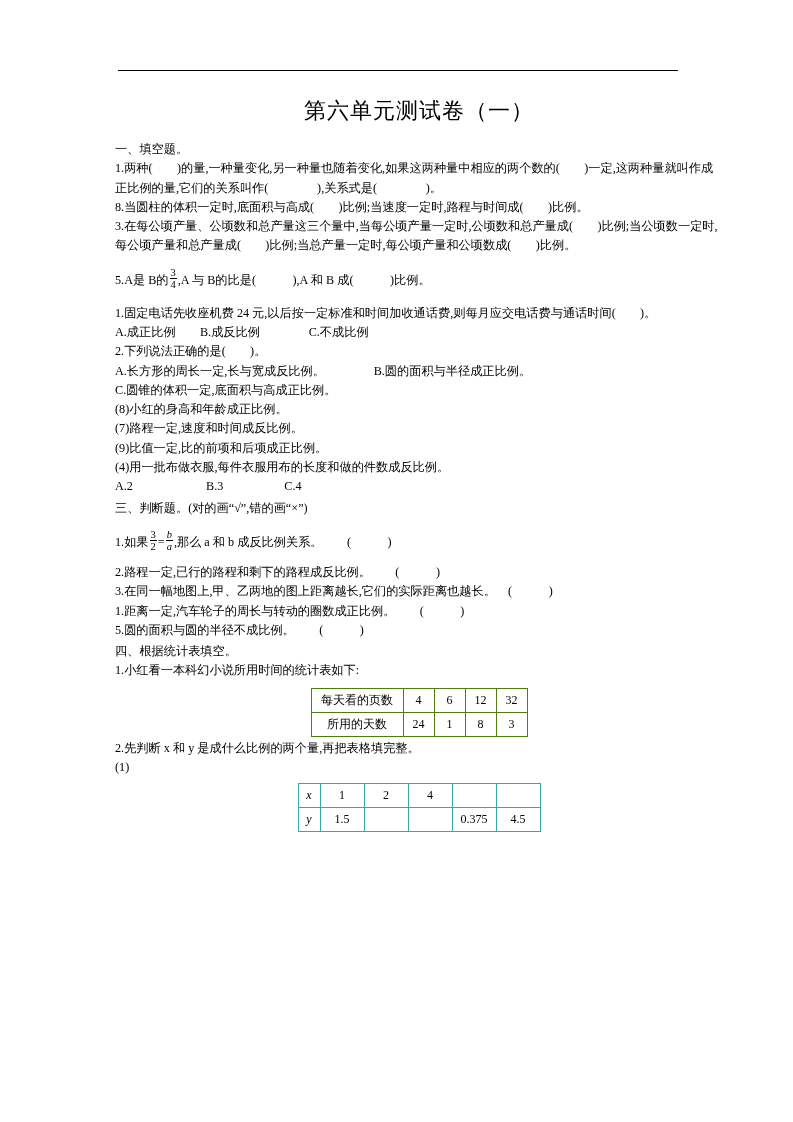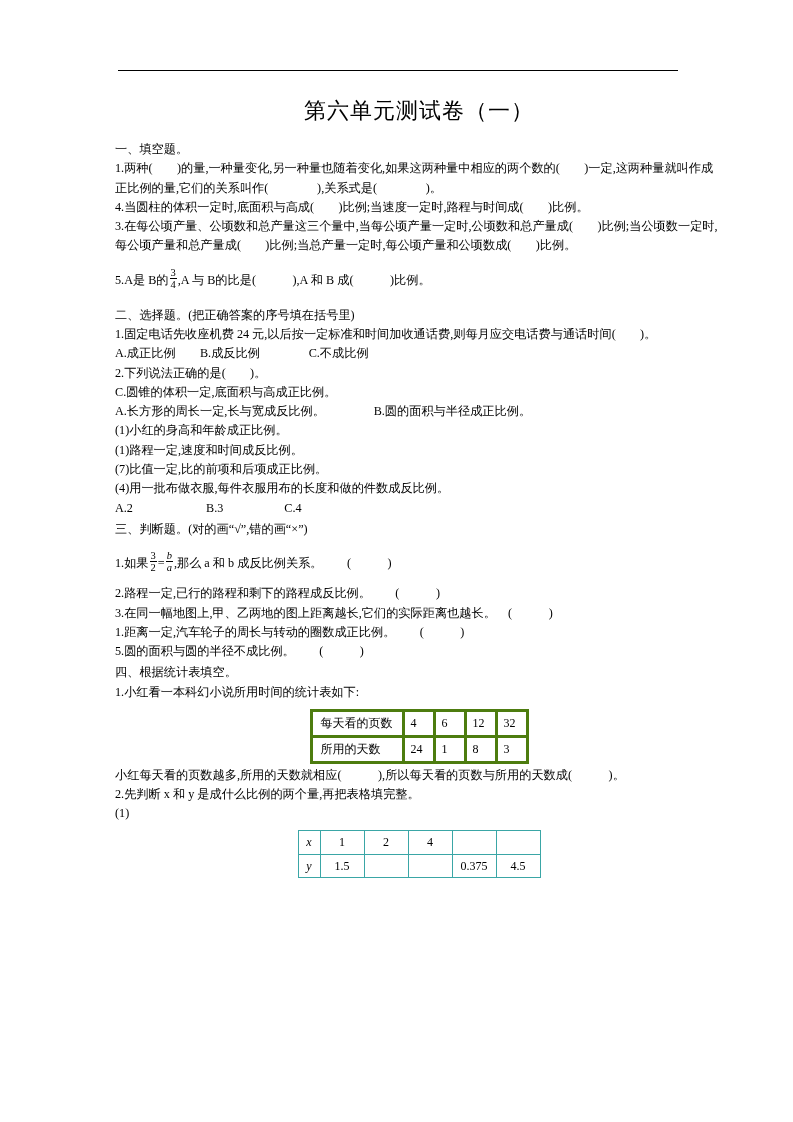--- a/index.html
+++ b/index.html
@@ -85,23 +85,23 @@
     display: flex;
     justify-content: center;
     margin: 7px 0 2px 0;
   }
   table.stat {
     border-collapse: collapse;
     font-size: 12px;
     color: #000;
   }
   table.stat td {
-    border: 3px solid #4d7c0f;
+    border: 1px solid #4d7c0f;
     padding: 2px 6px;
-    text-align: left;
+    text-align: center;
     height: 19px;
     box-sizing: border-box;
   }
   table.stat td.lbl {
     min-width: 92px;
     padding: 2px 8px;
   }
   table.stat td.val { min-width: 31px; }
 
   table.xy {
@@ -132,35 +132,34 @@
 <div class="page">
 
   <div class="top-rule"></div>
 
   <h1 class="title">第六单元测试卷（一）</h1>
 
   <div class="content">
 
     <p class="ln sec-head">一、填空题。</p>
     <p class="ln">1.两种(　　)的量,一种量变化,另一种量也随着变化,如果这两种量中相应的两个数的(　　)一定,这两种量就叫作成正比例的量,它们的关系叫作(　　　　),关系式是(　　　　)。</p>
-    <p class="ln">4.当圆柱的体积一定时,底面积与高成(　　)比例;当速度一定时,路程与时间成(　　)比例。</p>
+    <p class="ln">8.当圆柱的体积一定时,底面积与高成(　　)比例;当速度一定时,路程与时间成(　　)比例。</p>
     <p class="ln">3.在每公顷产量、公顷数和总产量这三个量中,当每公顷产量一定时,公顷数和总产量成(　　)比例;当公顷数一定时,每公顷产量和总产量成(　　)比例;当总产量一定时,每公顷产量和公顷数成(　　)比例。</p>
     <div class="gap-m"></div>
     <p class="ln"><span>5.A是 B的</span><span class="frac"><span class="num">3</span><span class="den">4</span></span><span>,A 与 B的比是(　　　),A 和 B 成(　　　)比例。</span></p>
     <div class="gap-l"></div>
 
-    <p class="ln sec-head">二、选择题。(把正确答案的序号填在括号里)</p>
     <p class="ln">1.固定电话先收座机费 24 元,以后按一定标准和时间加收通话费,则每月应交电话费与通话时间(　　)。</p>
     <p class="ln">A.成正比例　　B.成反比例　　　　C.不成比例</p>
     <p class="ln">2.下列说法正确的是(　　)。</p>
+    <p class="ln">A.长方形的周长一定,长与宽成反比例。　　　　B.圆的面积与半径成正比例。</p>
     <p class="ln">C.圆锥的体积一定,底面积与高成正比例。</p>
-    <p class="ln">A.长方形的周长一定,长与宽成反比例。　　　　B.圆的面积与半径成正比例。</p>
-    <p class="ln">(1)小红的身高和年龄成正比例。</p>
-    <p class="ln">(1)路程一定,速度和时间成反比例。</p>
-    <p class="ln">(7)比值一定,比的前项和后项成正比例。</p>
+    <p class="ln">(8)小红的身高和年龄成正比例。</p>
+    <p class="ln">(7)路程一定,速度和时间成反比例。</p>
+    <p class="ln">(9)比值一定,比的前项和后项成正比例。</p>
     <p class="ln">(4)用一批布做衣服,每件衣服用布的长度和做的件数成反比例。</p>
     <p class="ln">A.2　　　　　　B.3　　　　　C.4</p>
 
     <p class="ln sec-head">三、判断题。(对的画“√”,错的画“×”)</p>
     <div class="gap-m"></div>
     <p class="ln"><span>1.如果</span><span class="frac"><span class="num">3</span><span class="den">2</span></span><span>=</span><span class="frac ital"><span class="num">b</span><span class="den">a</span></span><span>,那么 a 和 b 成反比例关系。　　(　　　)</span></p>
     <div class="gap-m"></div>
     <p class="ln">2.路程一定,已行的路程和剩下的路程成反比例。　　(　　　)</p>
     <p class="ln">3.在同一幅地图上,甲、乙两地的图上距离越长,它们的实际距离也越长。　(　　　)</p>
     <p class="ln">1.距离一定,汽车轮子的周长与转动的圈数成正比例。　　(　　　)</p>
@@ -183,21 +182,20 @@
           <td class="lbl">所用的天数</td>
           <td class="val">24</td>
           <td class="val">1</td>
           <td class="val">8</td>
           <td class="val">3</td>
         </tr>
       </tbody>
         </table>
     </div>
 
-    <p class="ln">小红每天看的页数越多,所用的天数就相应(　　　),所以每天看的页数与所用的天数成(　　　)。</p>
     <p class="ln">2.先判断 x 和 y 是成什么比例的两个量,再把表格填完整。</p>
     <p class="ln">(1)</p>
 
     <div class="tbl2-wrap">
       <table class="xy">
         <tbody>
             <tr>
           <td class="hd">x</td>
           <td>1</td>
           <td>2</td>

